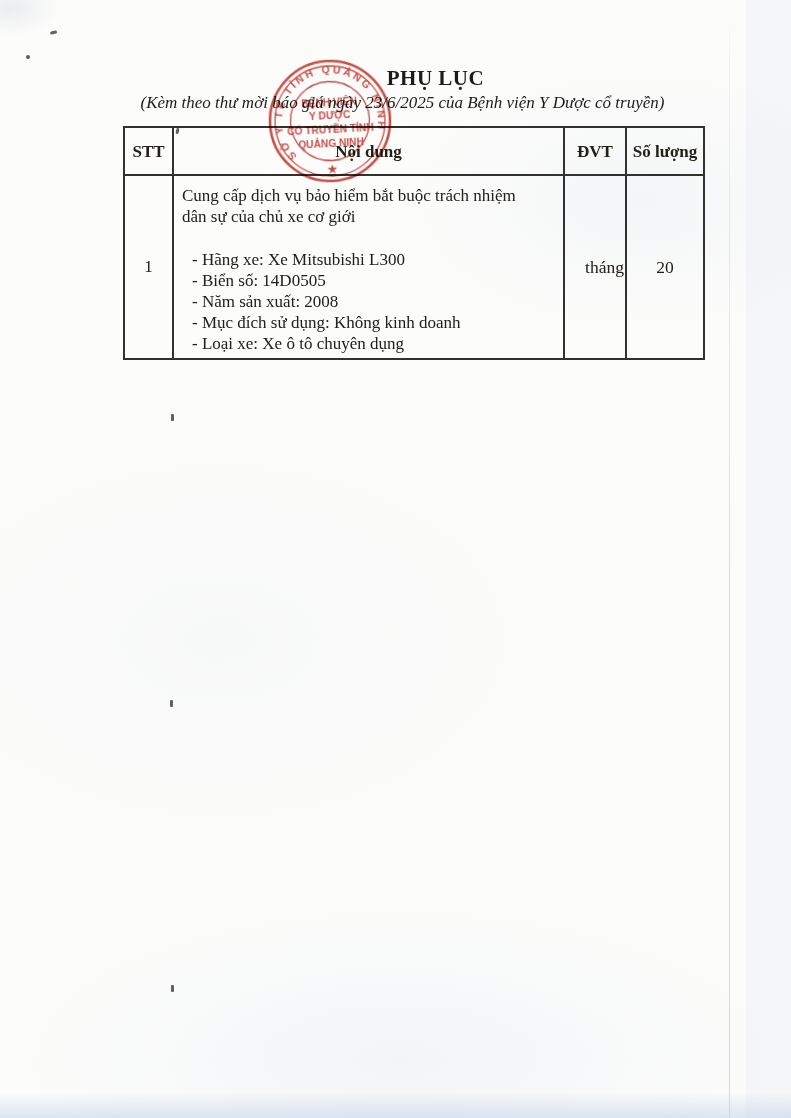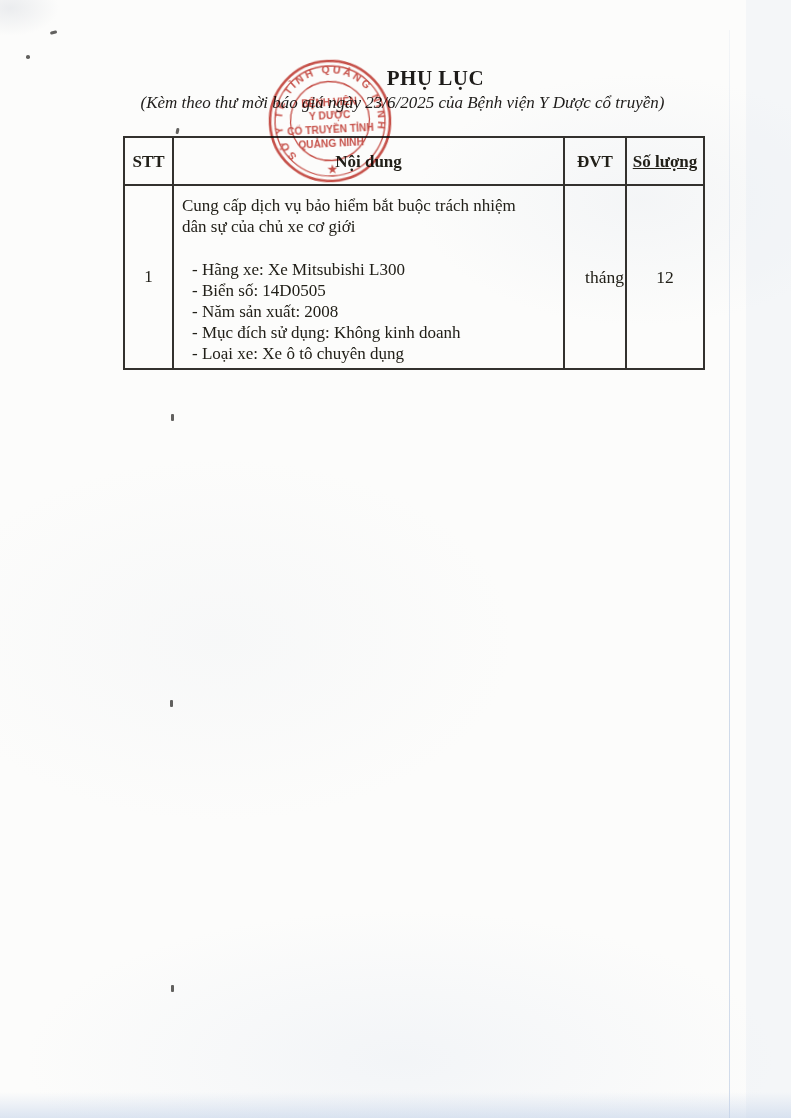--- a/index.html
+++ b/index.html
@@ -25,33 +25,33 @@
     font-size: 21px; font-weight: bold; letter-spacing: 0.5px;
   }
   .doc-subtitle {
     position: absolute; top: 93px; left: 0; right: 0;
     text-align: center; transform: translateX(7px);
     font-size: 17px; font-style: italic;
   }
 
   
   table.appendix {
-    position: absolute; left: 123px; top: 136px;
+    position: absolute; left: 123px; top: 126px;
     width: 580px; table-layout: fixed; border-collapse: collapse;
     font-size: 17px; color: #222019;
   }
   table.appendix th, table.appendix td {
     border: 2px solid #33312e;
   }
   table.appendix th {
     height: 44px; font-size: 17px; font-weight: bold;
     text-align: center; vertical-align: middle; line-height: 19px;
     padding: 1px 2px;
   }
-  th.h-sl { padding: 1px 14px; text-decoration: underline; } 
+  th.h-sl { padding: 1px 14px; } 
   td.cell-stt   { text-align: center; vertical-align: middle; font-size: 17px; }
   td.cell-nd    { vertical-align: top; padding: 9px 12px 0 8px; line-height: 21px; }
   td.cell-dvt   { text-align: right; vertical-align: middle; font-size: 17.5px; }
   td.cell-sl    { text-align: center; vertical-align: middle; font-size: 17.5px; }
   tr.data-row   { height: 184px; }
   .details { margin-top: 22px; padding-left: 10px; }
 
   
   .stamp {
     position: absolute; left: 259px; top: 50px;
@@ -122,21 +122,21 @@
           </div>
           <div class="details">
             <div>- Hãng xe: Xe Mitsubishi L300</div>
             <div>- Biển số: 14D0505</div>
             <div>- Năm sản xuất: 2008</div>
             <div>- Mục đích sử dụng: Không kinh doanh</div>
             <div>- Loại xe: Xe ô tô chuyên dụng</div>
           </div>
         </td>
         <td class="cell-dvt">tháng</td>
-        <td class="cell-sl">12</td>
+        <td class="cell-sl">20</td>
       </tr>
     </tbody>
   </table>
 
   <svg class="stamp" viewBox="-71 -71 142 142" xmlns="http://www.w3.org/2000/svg">
     <g fill="none" stroke="#c4423a">
       <circle cx="0" cy="0" r="60" stroke-width="2.6"></circle>
       <circle cx="0" cy="0" r="55" stroke-width="1.3"></circle>
       <circle cx="0" cy="0" r="39.5" stroke-width="1.3"></circle>
     </g>

